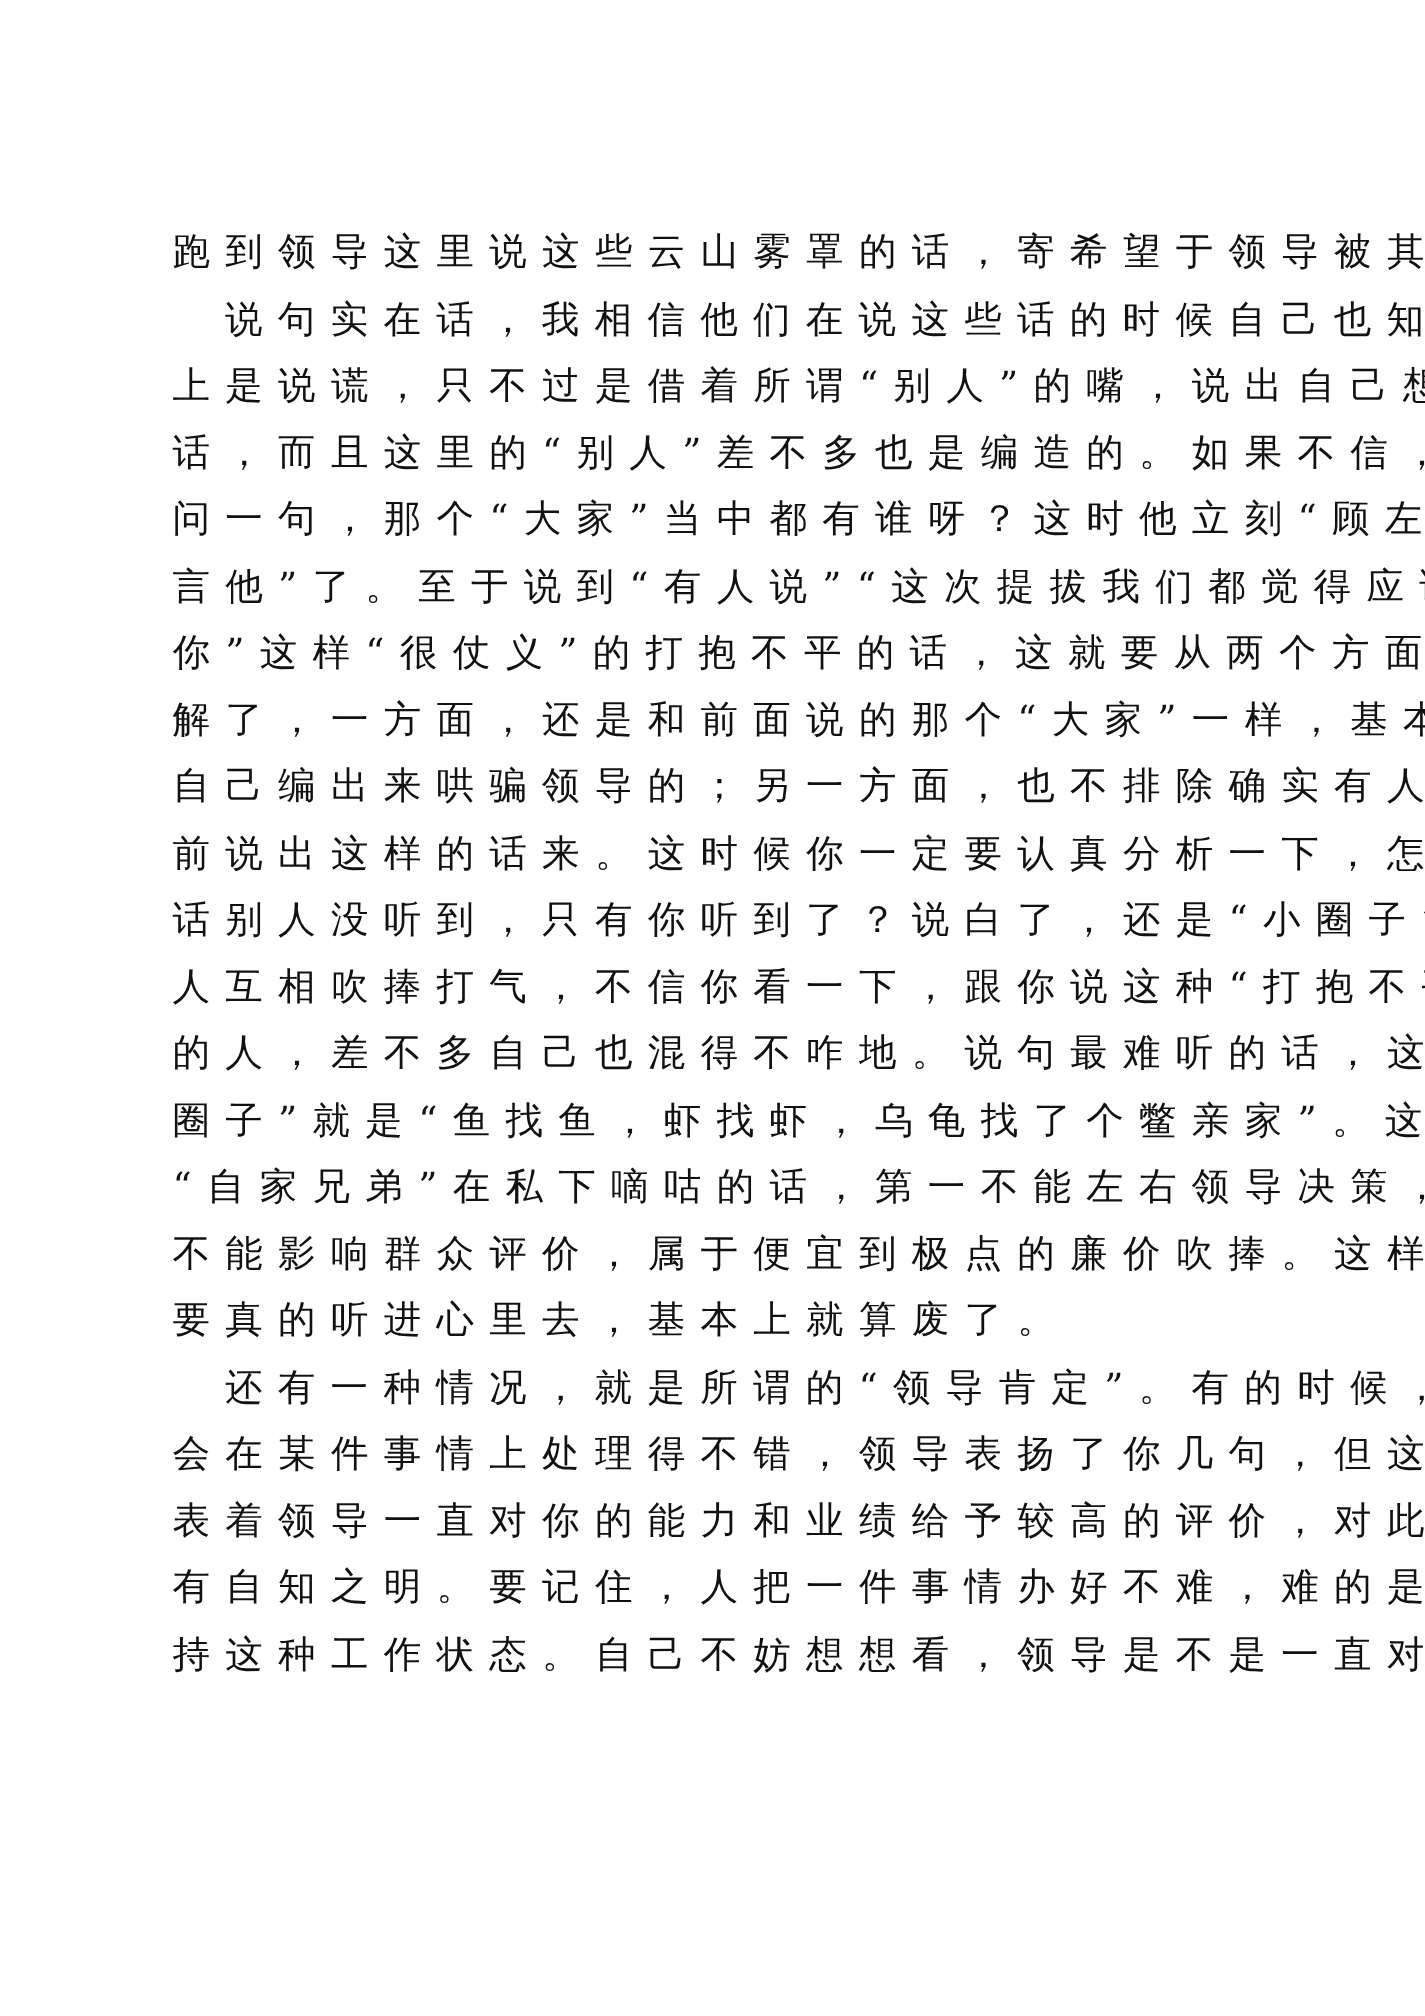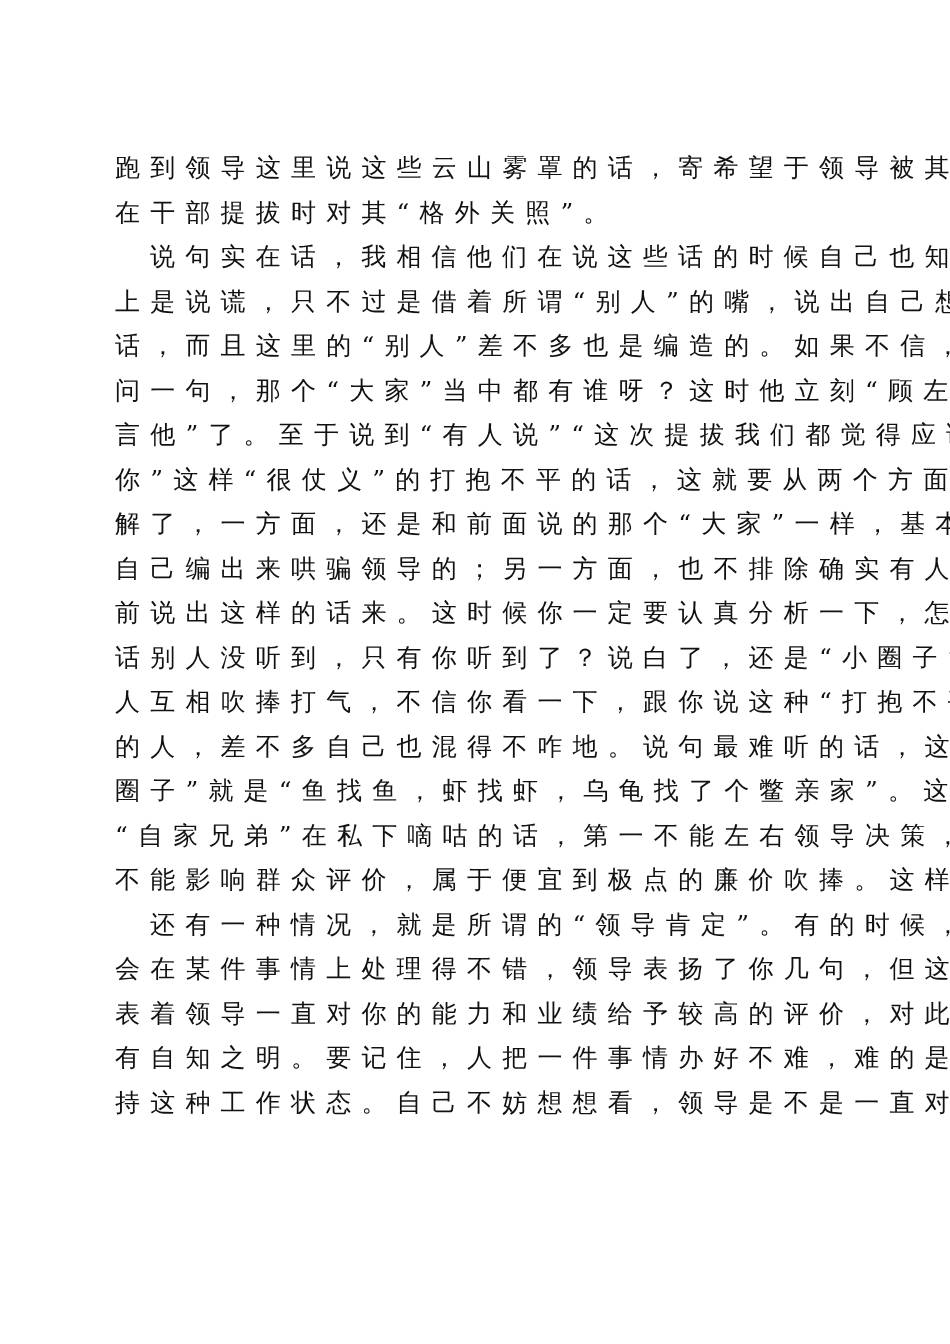--- a/index.html
+++ b/index.html
@@ -41,35 +41,35 @@
   .line.indent {
     padding-left: 35px;
   }
 </style>
 </head>
 <body>
 
 <div class="page">
   <div class="text-block">
     <span class="line">跑到领导这里说这些云山雾罩的话，寄希望于领导被其说动，</span>
-    <span class="line">在干部提拔时对其“格外关照”。</span>
     <span class="line indent">说句实在话，我相信他们在说这些话的时候自己也知道基本</span>
     <span class="line">上是说谎，只不过是借着所谓“别人”的嘴，说出自己想说的</span>
     <span class="line">话，而且这里的“别人”差不多也是编造的。如果不信，你再</span>
     <span class="line">问一句，那个“大家”当中都有谁呀？这时他立刻“顾左右而</span>
     <span class="line">言他”了。至于说到“有人说”“这次提拔我们都觉得应该有</span>
     <span class="line">你”这样“很仗义”的打抱不平的话，这就要从两个方面来理</span>
     <span class="line">解了，一方面，还是和前面说的那个“大家”一样，基本上是</span>
     <span class="line">自己编出来哄骗领导的；另一方面，也不排除确实有人在你眼</span>
     <span class="line">前说出这样的话来。这时候你一定要认真分析一下，怎么这些</span>
     <span class="line">话别人没听到，只有你听到了？说白了，还是“小圈子”里的</span>
     <span class="line">人互相吹捧打气，不信你看一下，跟你说这种“打抱不平”话</span>
     <span class="line">的人，差不多自己也混得不咋地。说句最难听的话，这种“小</span>
     <span class="line">圈子”就是“鱼找鱼，虾找虾，乌龟找了个鳖亲家”。这些</span>
     <span class="line">“自家兄弟”在私下嘀咕的话，第一不能左右领导决策，第二</span>
     <span class="line">不能影响群众评价，属于便宜到极点的廉价吹捧。这样的话你</span>
+    <span class="line">要真的听进心里去，基本上就算废了。</span>
     <span class="line indent">还有一种情况，就是所谓的“领导肯定”。有的时候，你也</span>
     <span class="line">会在某件事情上处理得不错，领导表扬了你几句，但这并不代</span>
     <span class="line">表着领导一直对你的能力和业绩给予较高的评价，对此一定要</span>
     <span class="line">有自知之明。要记住，人把一件事情办好不难，难的是一直保</span>
     <span class="line">持这种工作状态。自己不妨想想看，领导是不是一直对你的工</span>
   </div>
 </div>
 
 </body></html>

